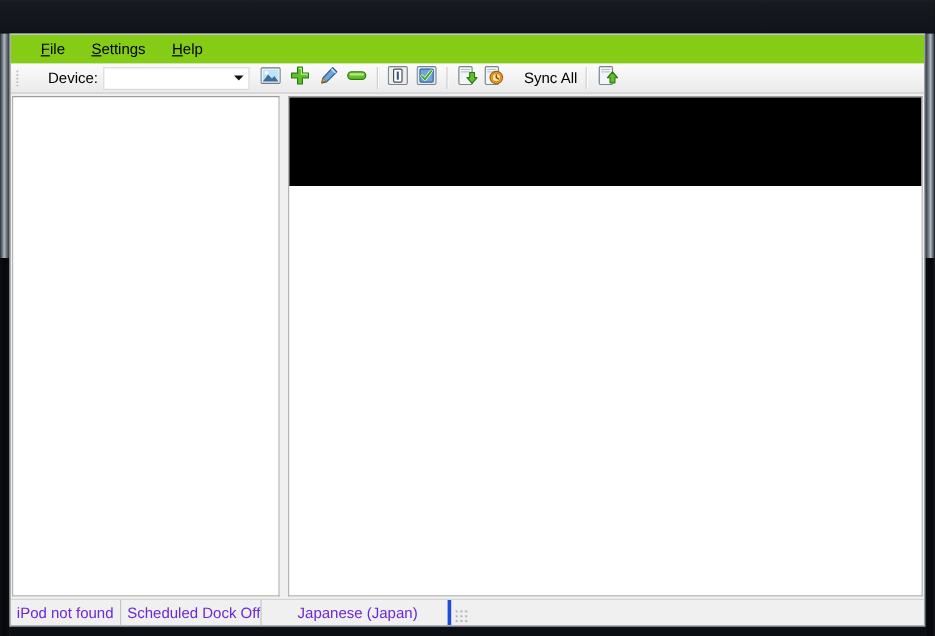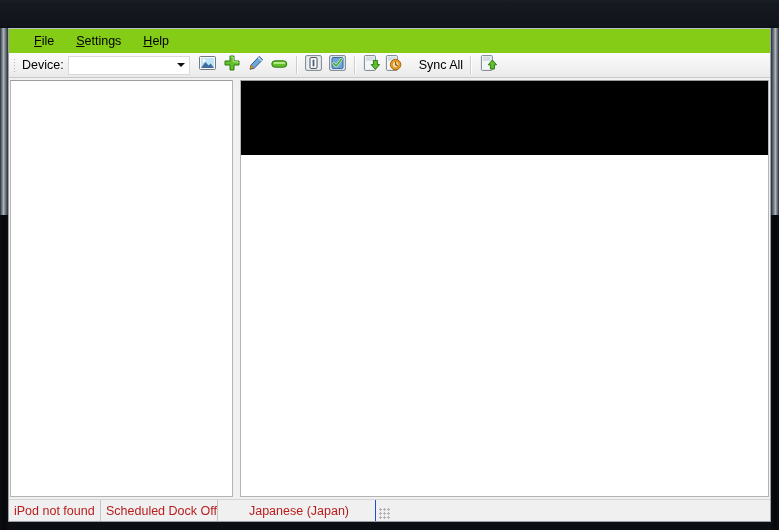--- a/index.html
+++ b/index.html
@@ -188,21 +188,21 @@
   .grip {
     width: 3px; height: 14px;
     margin-left: 4px; margin-right: 4px;
     background-image: radial-gradient(#b5b5b5 40%, transparent 42%);
     background-size: 3px 3px;
     opacity: .9;
   }
   .tb-label {
     font-size: 12.5px;
     color: #000;
-    margin-left: 2px;
+    margin-left: 20px;
     margin-right: 4px;
     white-space: nowrap;
   }
   .combo {
     width: 122px;
     height: 19px;
     background: #ffffff;
     border: 1px solid #d9d9d9;
     box-sizing: border-box;
     position: relative;
@@ -311,21 +311,21 @@
     background: #f0f0f0;
     border-top: 1px solid #d4d4d4;
     display: flex;
     align-items: stretch;
     box-sizing: border-box;
   }
   .sb-panel {
     display: flex;
     align-items: center;
     font-size: 12.5px;
-    color: #b91c1c;
+    color: #6d28d9;
     padding-left: 5px;
     box-sizing: border-box;
     border-right: 1px solid #c6c6c6;
     white-space: nowrap;
     overflow: hidden;
   }
   .sb-grip {
     width: 16px;
     display: flex;
     align-items: flex-end;
@@ -480,20 +480,20 @@
       <div class="left-pane"></div>
       <div class="splitter"></div>
       <div class="right-pane">
         <div class="video-surface"></div>
       </div>
     </div>
 
     <div class="statusbar">
       <div class="sb-panel" style="width:92px">iPod not found</div>
       <div class="sb-panel" style="width:117px">Scheduled Dock Off</div>
-      <div class="sb-panel" style="width:158px; justify-content:center; border-right:1px solid #1d4ed8;">Japanese (Japan)</div>
+      <div class="sb-panel" style="width:158px; justify-content:center; border-right:3px solid #1d4ed8;">Japanese (Japan)</div>
       <div class="sb-grip">
         <div class="sb-grip-dots"></div>
       </div>
     </div>
 
   </div>
 </div>
 
 </body></html>

